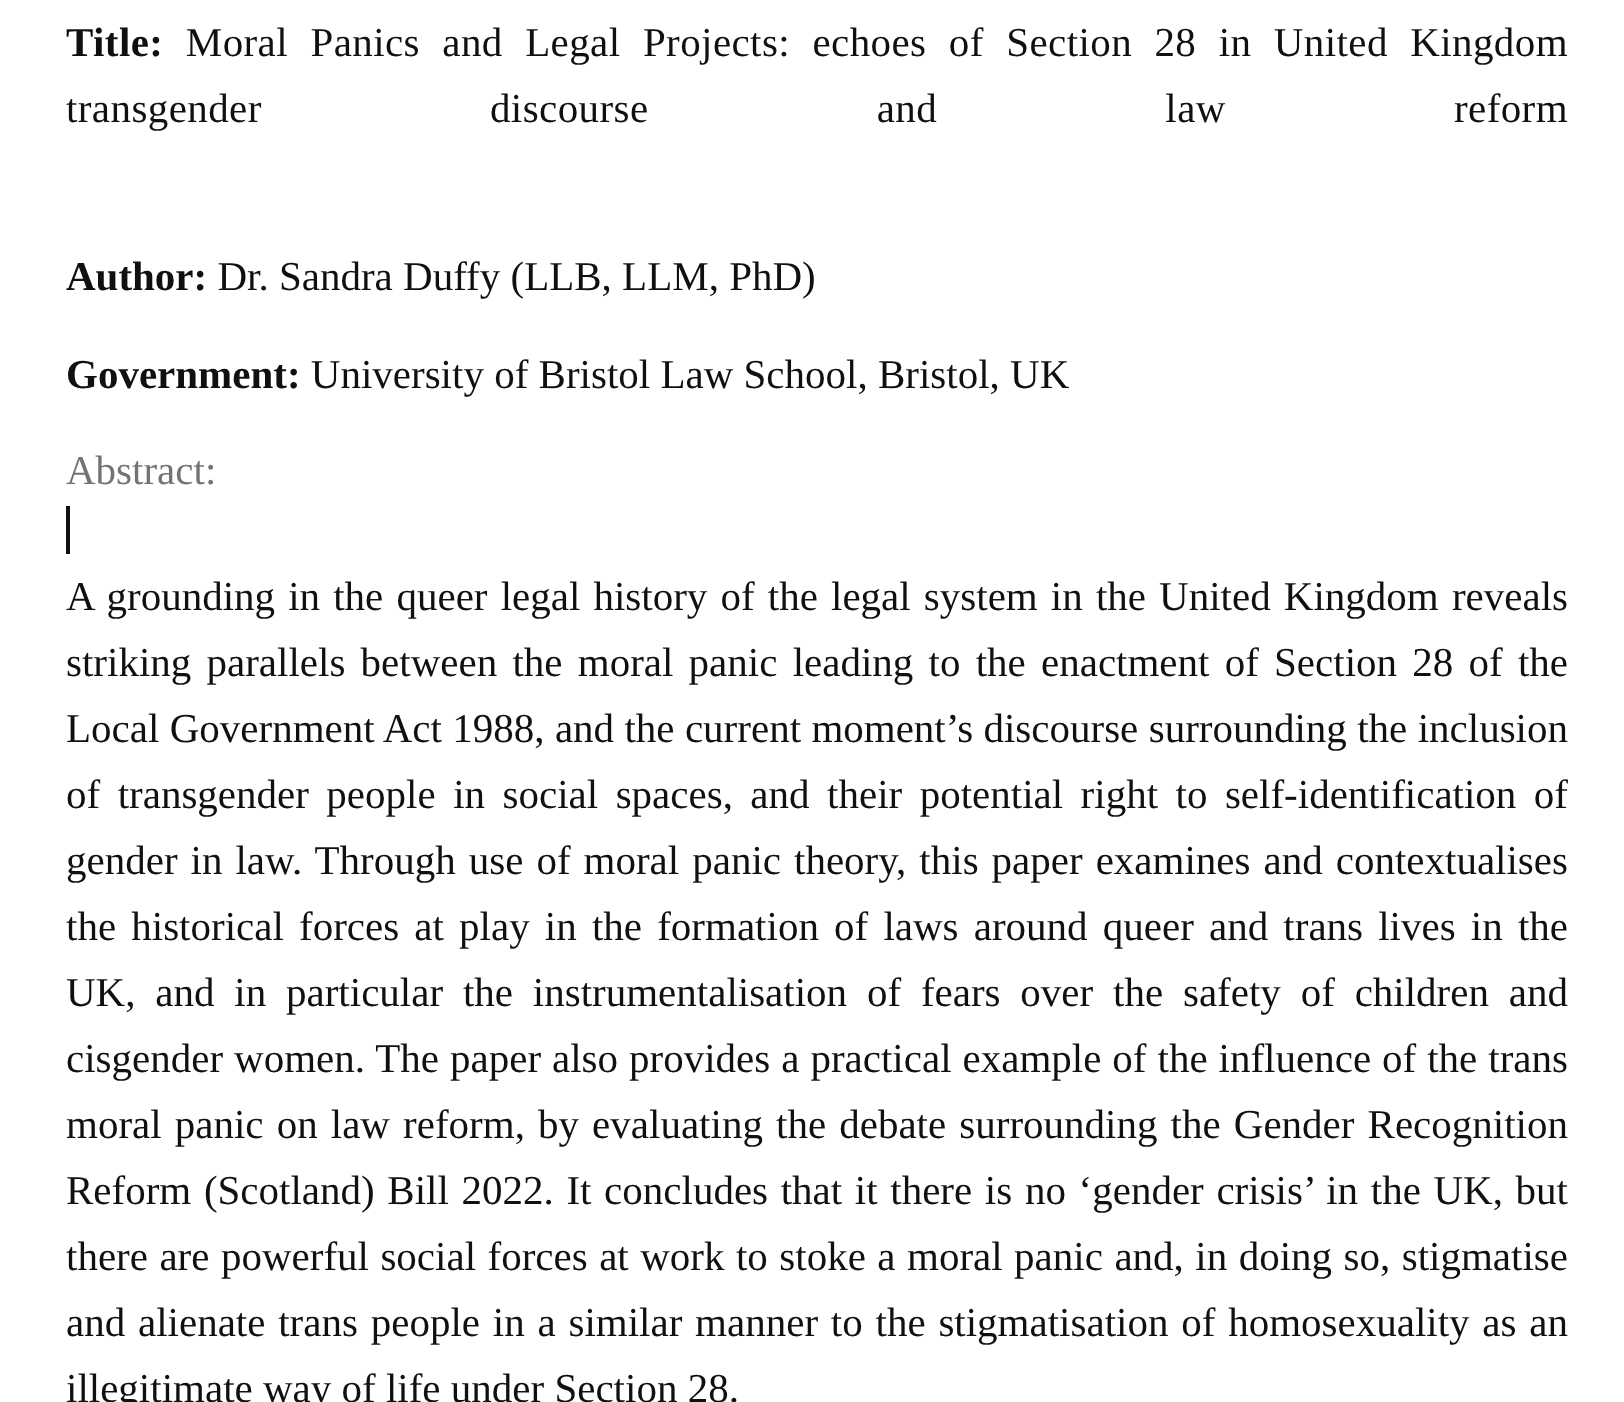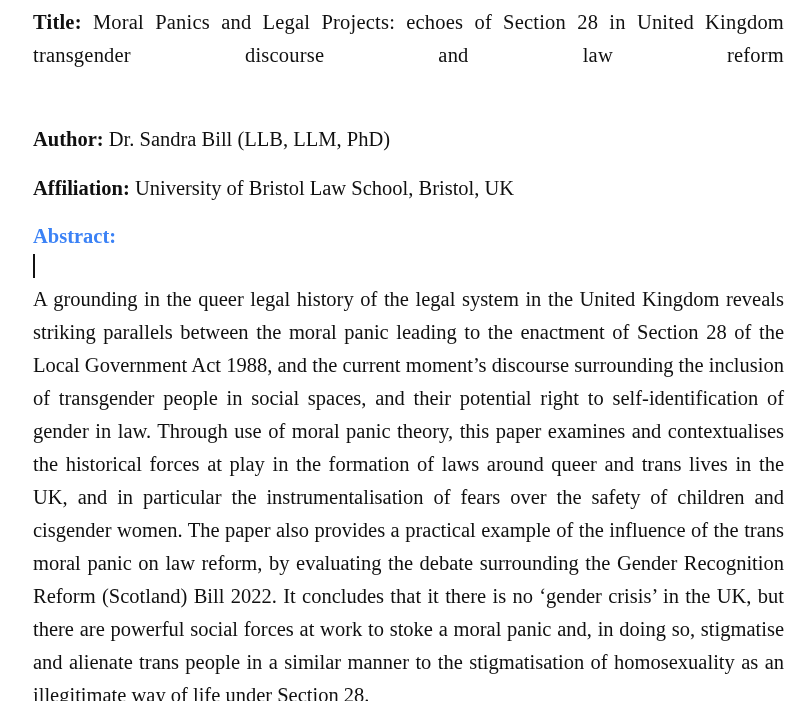--- a/index.html
+++ b/index.html
@@ -54,22 +54,22 @@
     margin: 0;
     white-space: nowrap;
     color: #101010;
   }
 
   
   .abstract-head {
     font-size: 20.5px;
     line-height: 31px;
     margin: 0;
-    font-weight: bold;
-    color: #3b82f6;
+    font-weight: normal;
+    color: #737373;
   }
 
   .caret-line {
     height: 31px;
     line-height: 31px;
     position: relative;
   }
   .caret {
     display: inline-block;
     width: 2px;
@@ -101,27 +101,27 @@
 
 <div id="page">
 
   <div class="doc-line block-title justify-wrap">
     <span class="label">Title:</span><span>&nbsp;</span><span>Moral Panics and Legal Projects: echoes of Section 28 in United Kingdom transgender discourse and law reform</span>
   </div>
 
   <div class="spacer-sm"></div>
 
   <div class="one-line">
-    <span class="label">Author:</span><span>&nbsp;</span><span>Dr. Sandra Bill (LLB, LLM, PhD)</span>
+    <span class="label">Author:</span><span>&nbsp;</span><span>Dr. Sandra Duffy (LLB, LLM, PhD)</span>
   </div>
 
   <div class="spacer-sm"></div>
 
   <div class="one-line">
-    <span class="label">Affiliation:</span><span>&nbsp;</span><span>University of Bristol Law School, Bristol, UK</span>
+    <span class="label">Government:</span><span>&nbsp;</span><span>University of Bristol Law School, Bristol, UK</span>
   </div>
 
   <div class="spacer-sm"></div>
 
   <div class="abstract-head">Abstract:</div>
 
   <div class="caret-line">
     <span class="caret"></span>
   </div>
 

